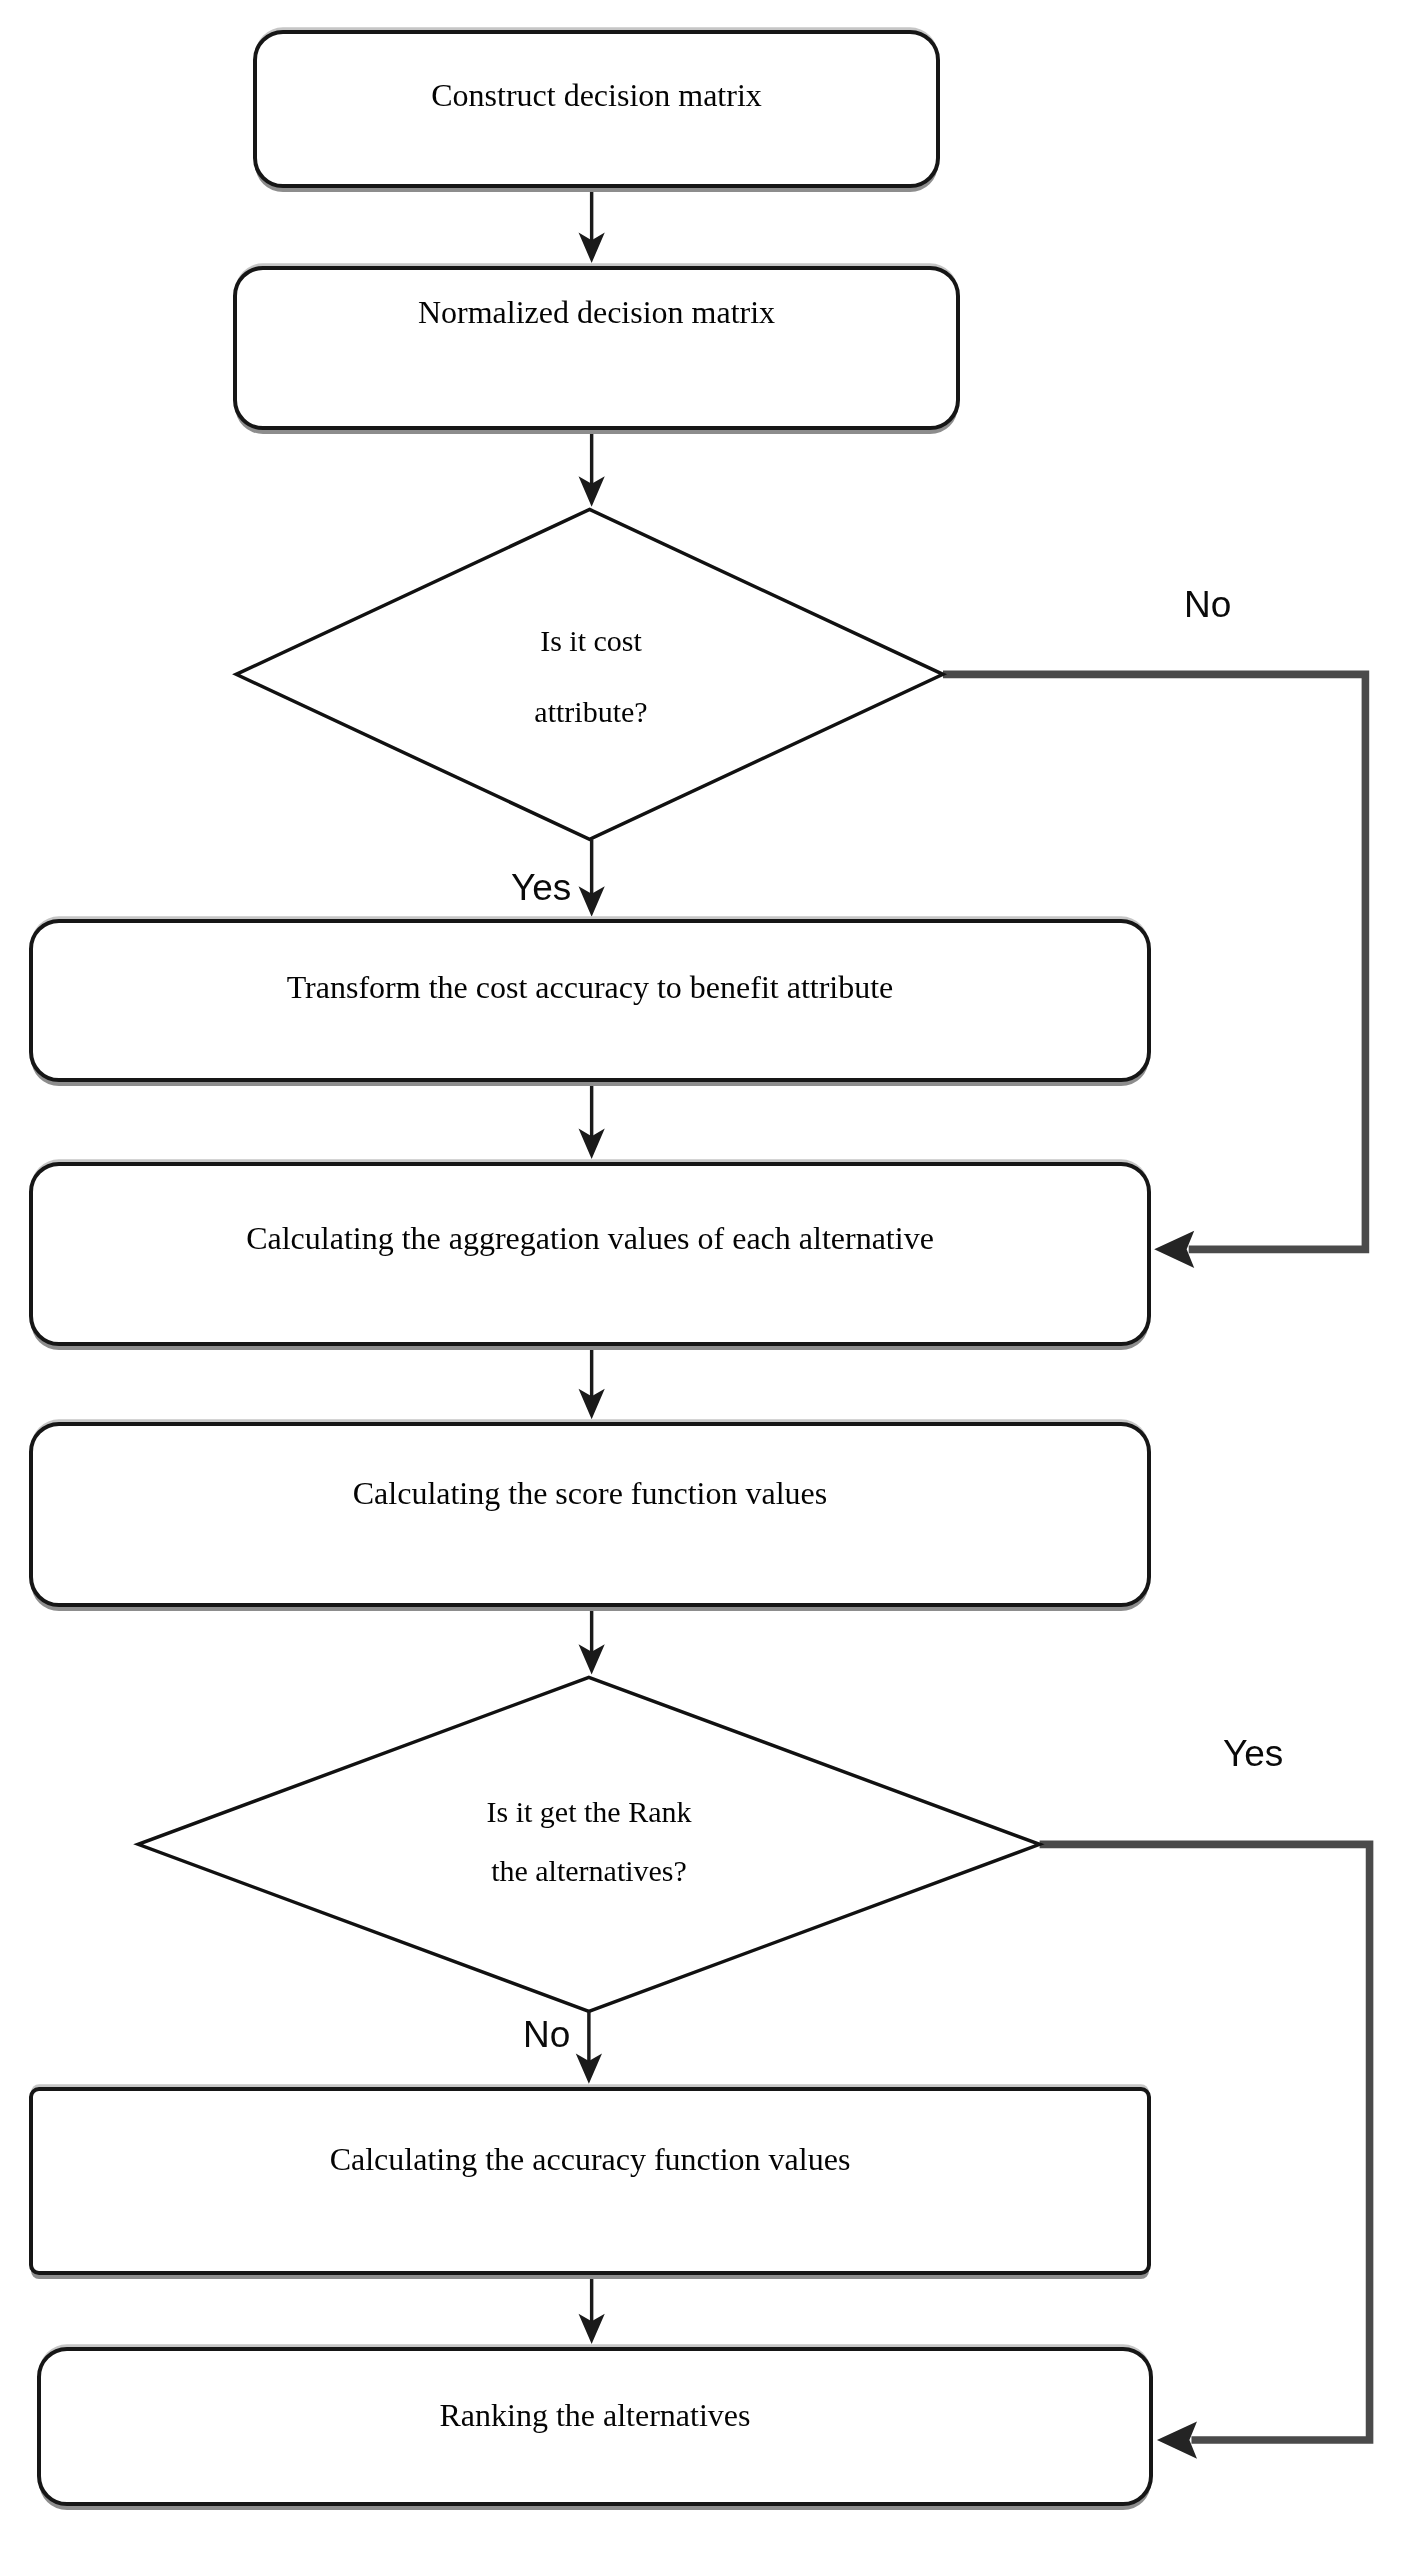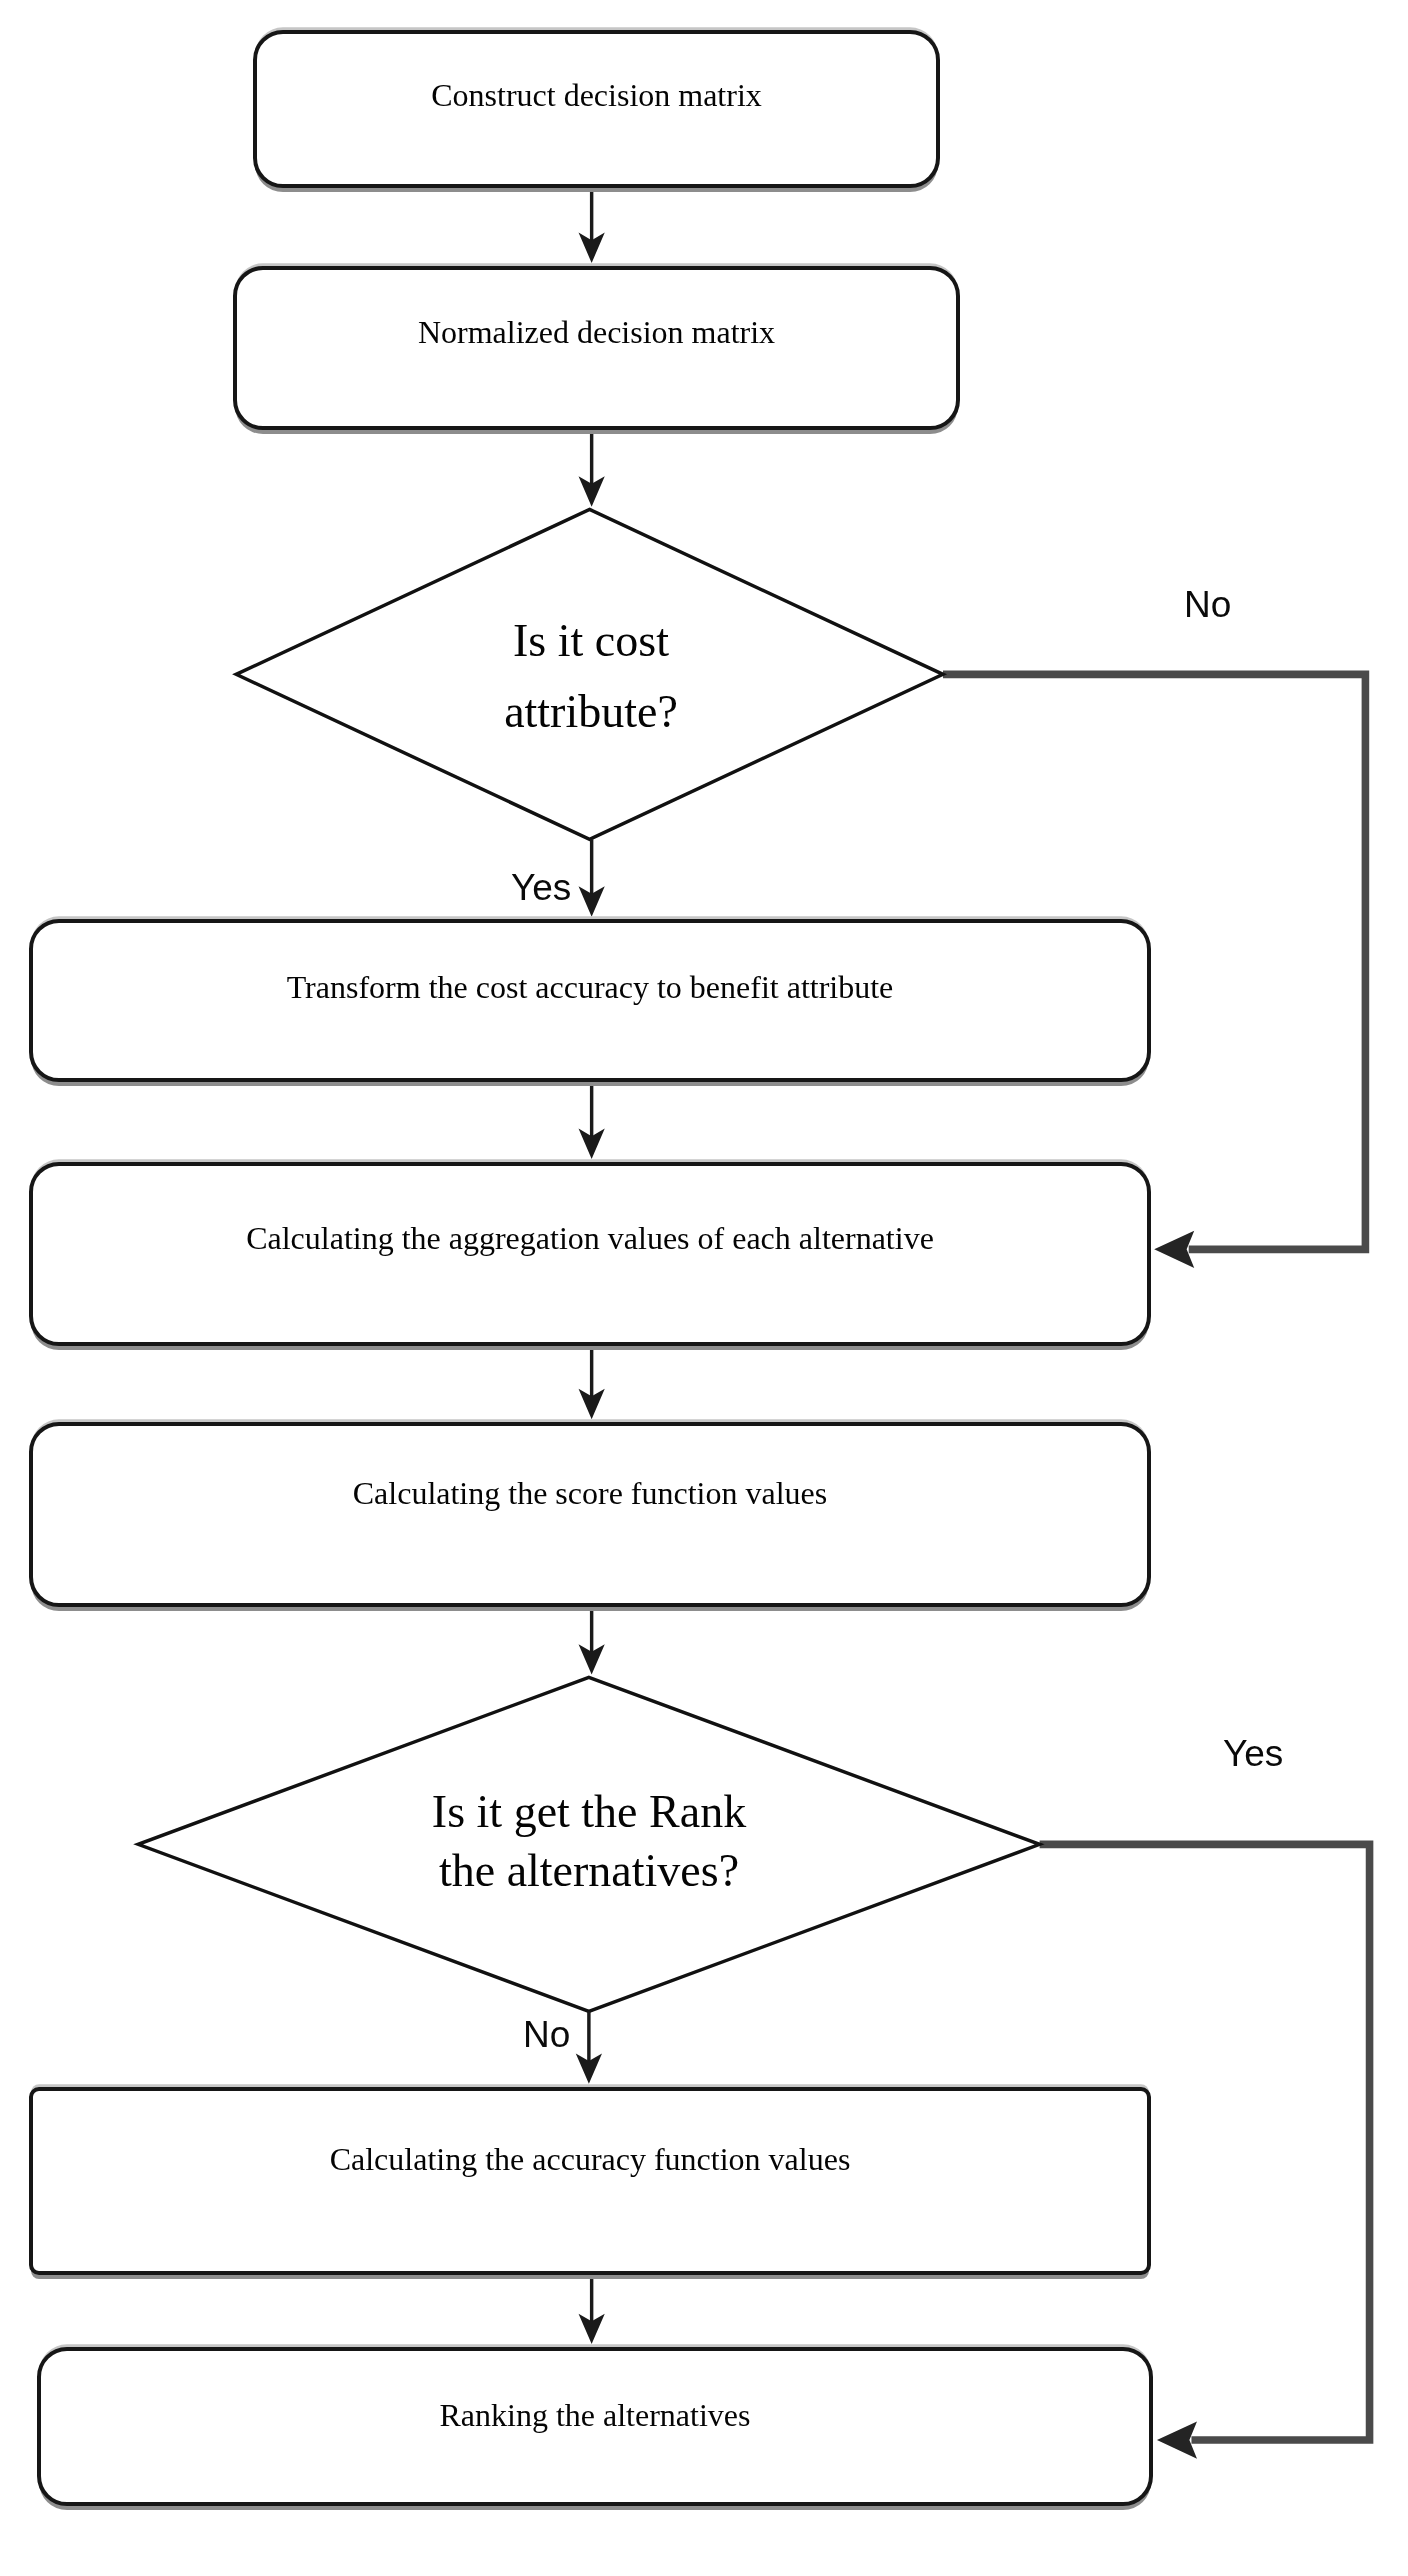--- a/index.html
+++ b/index.html
@@ -27,21 +27,21 @@
     justify-content: center;
     align-items: flex-start;
     text-align: center;
     font-size: 32px;
     color: #040404;
     line-height: 52px;
   }
   .decision-label {
     position: absolute;
     text-align: center;
-    font-size: 46px;
+    font-size: 30px;
     color: #040404;
   }
   .edge-label {
     position: absolute;
     font-family: "Liberation Sans", sans-serif;
     font-size: 37px;
     line-height: 43px;
     color: #0a0a0a;
     white-space: nowrap;
   }
@@ -85,21 +85,21 @@
     <polygon points="853,3019 834,2975 853,2986 872,2975" fill="#1a1a1a"></polygon>
 
     <line x1="857" y1="3295" x2="857" y2="3367" stroke="#1a1a1a" stroke-width="5"></line>
     <polygon points="857,3396 838,3352 857,3363 876,3352" fill="#1a1a1a"></polygon>
   </svg>
 
   <div class="process" style="left:253px; top:30px; width:687px; height:158px; padding:35px 28px 0;">
     <span>Construct decision matrix</span>
   </div>
 
-  <div class="process" style="left:233px; top:266px; width:727px; height:164px; padding:36px 28px 0;">
+  <div class="process" style="left:233px; top:266px; width:727px; height:164px; padding:16px 28px 0;">
     <span>Normalized decision matrix</span>
   </div>
 
   <div class="process" style="left:29px; top:919px; width:1122px; height:163px; padding:38px 41px 0;">
     <span>Transform the cost accuracy to benefit attribute</span>
   </div>
 
   <div class="process" style="left:29px; top:1162px; width:1122px; height:184px; padding:39px 52px 0; line-height:66px;">
     <span>Calculating the aggregation values of each alternative</span>
   </div>

